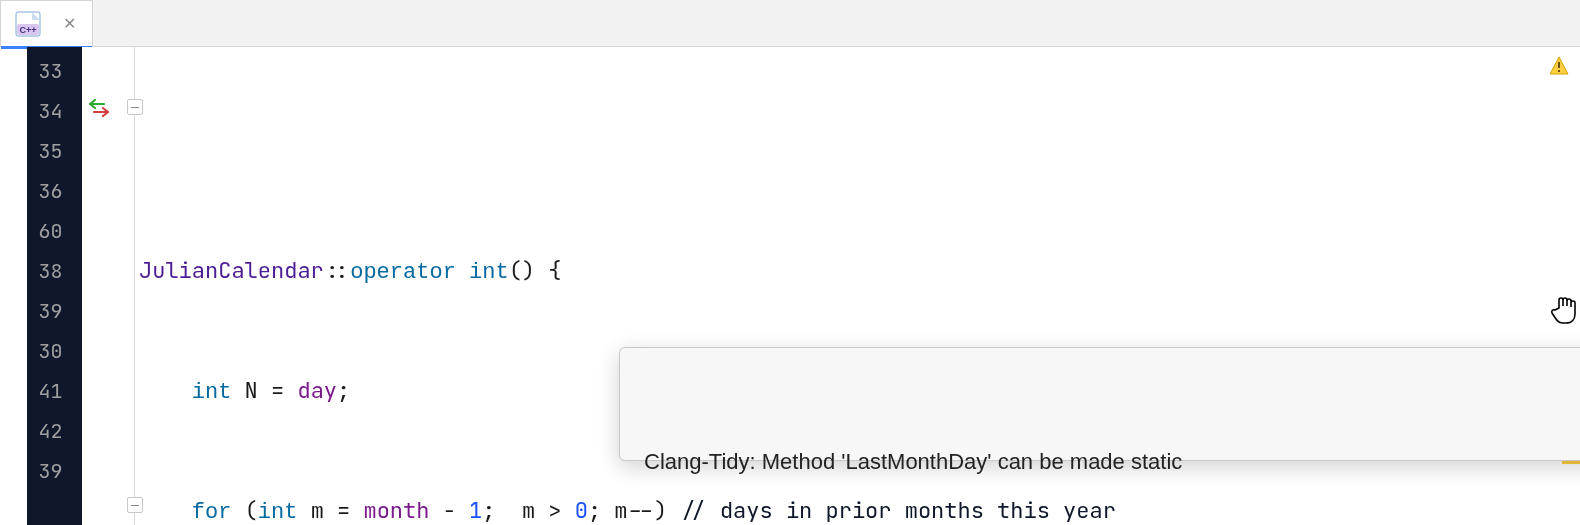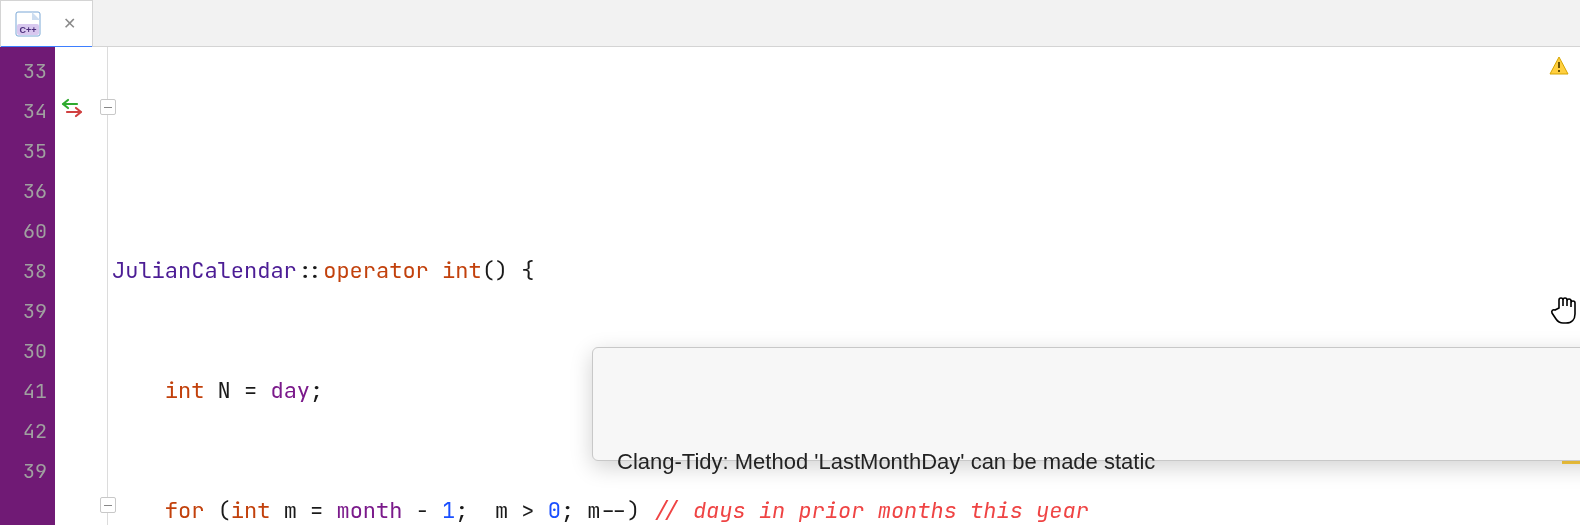--- a/index.html
+++ b/index.html
@@ -9,40 +9,40 @@
   .tabbar { height: 47px; background: #f2f2f2; border-bottom: 1px solid #d4d4d4; display: flex; align-items: flex-end; }
   .tab { display: flex; align-items: center; height: 46px; background: #fff; padding: 0 16px 0 14px; border: 1px solid #d4d4d4; border-bottom: none; position: relative; }
   .tab::after { content: ""; position: absolute; left: 0; right: 0; bottom: -3px; height: 3px; background: #3d7fff; }
   .tab .filetype { width: 26px; height: 26px; margin-right: 8px; position: relative; }
   .tab .filetype svg { width: 26px; height: 26px; }
   .tab .name { font-size: 19px; color: #1a1a1a; }
   .tab .close { margin-left: 14px; color: #8a8a8a; font-size: 16px; cursor: pointer; }
   
   
   .editor { display: flex; height: 478px; position: relative; font-family: "JetBrains Mono", "Menlo", "Consolas", monospace; font-size: 22px; line-height: 40px; }
-  .gutter { width: 55px; background: #701a75; color: #a0a0a0; text-align: right; padding-right: 8px; padding-top: 4px; user-select: none; }
+  .gutter { width: 55px; background: #0f172a; color: #a0a0a0; text-align: center; padding-right: 8px; padding-top: 4px; user-select: none; margin-left: 27px; }
   .gutter .ln { height: 40px; font-size: 20px; }
   .extra-gutter { width: 53px; background: #fff; position: relative; }
   .extra-gutter .vline { position: absolute; right: 0; top: 0; bottom: 0; width: 1px; background: #dcdcdc; }
   .diff-arrows { position: absolute; top: 48px; left: 4px; width: 26px; height: 26px; }
   .fold { position: absolute; right: -8px; width: 16px; height: 16px; border: 1px solid #c8c8c8; background: #fff; border-radius: 2px; display: flex; align-items: center; justify-content: center; }
   .fold.top { top: 52px; }
   .fold.bot { top: 450px; }
   .fold::before { content: ""; width: 8px; height: 1px; background: #888; }
   
   .code { flex: 1; padding-top: 4px; padding-left: 4px; position: relative; white-space: pre; }
   .code .row { height: 40px; }
   
   
   .c-ident { color: #1a1a1a; }
   .c-op { color: #1a1a1a; }
-  .c-kw { color: #c2410c; }
+  .c-kw { color: #0369a1; font-family: Liberation Mono, monospace; }
   .c-field { color: #7b1a8b; }
   .c-num { color: #1a4fff; }
-  .c-comment { color: #ef4444; font-style: italic; }
+  .c-comment { color: #0f172a; }
   .c-qual { color: #4c1d95; }
   
   
   .warn-top { position: absolute; right: 10px; top: 8px; }
   
   
   .stripe { position: absolute; right: 0; top: 248px; width: 18px; }
   .stripe .mark { width: 18px; height: 4px; }
   .stripe .blue { background: #4aa0ff; margin-bottom: 1px; }
   .stripe .yellow { background: #ffcf3f; }

